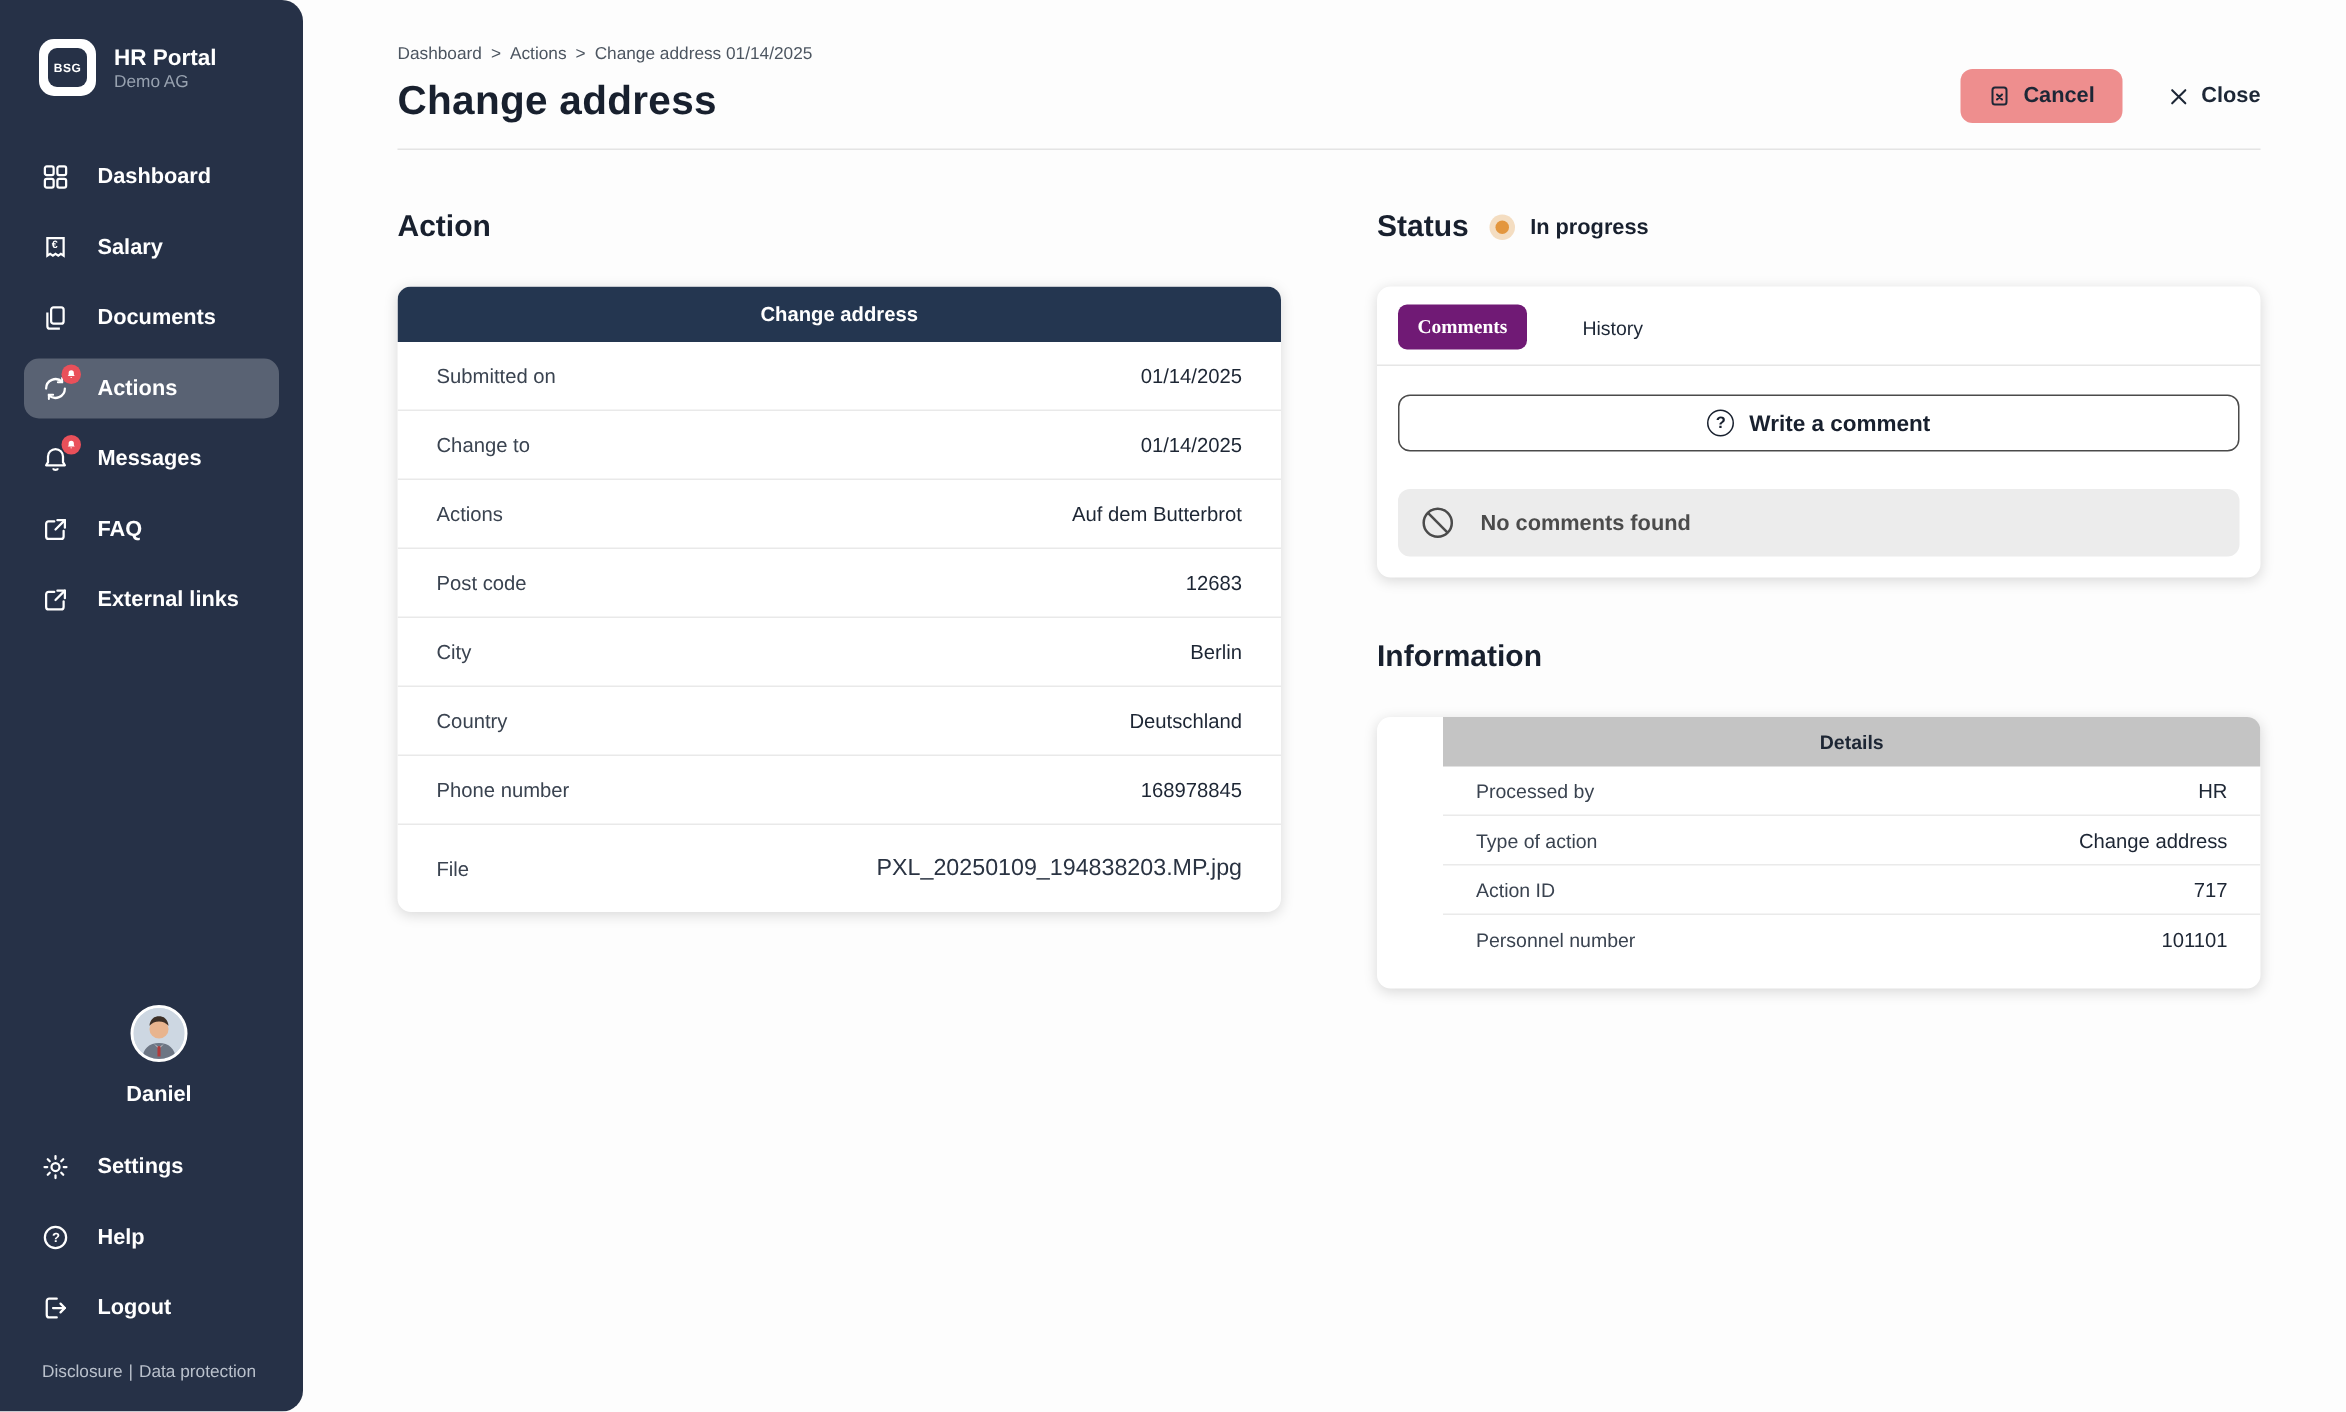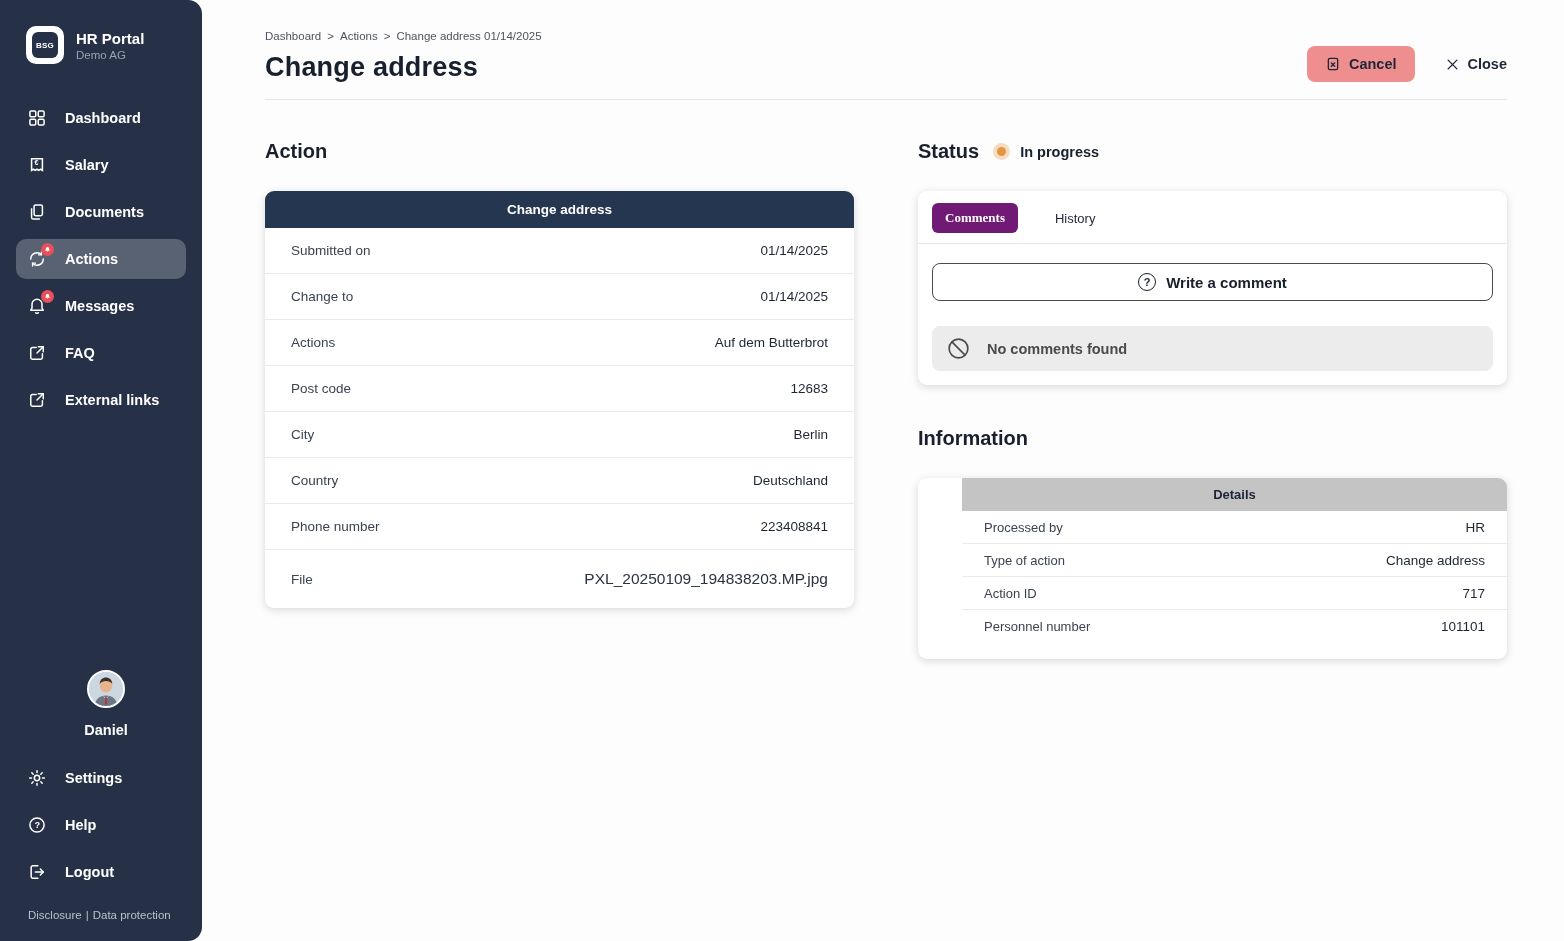--- a/index.html
+++ b/index.html
@@ -461,21 +461,21 @@
         <div class="kv-row">
           <span class="kv-label">City</span>
           <span class="kv-value">Berlin</span>
         </div>
         <div class="kv-row">
           <span class="kv-label">Country</span>
           <span class="kv-value">Deutschland</span>
         </div>
         <div class="kv-row">
           <span class="kv-label">Phone number</span>
-          <span class="kv-value">223408841</span>
+          <span class="kv-value">168978845</span>
         </div>
         <div class="kv-row file-row">
           <span class="kv-label">File</span>
           <span class="kv-value">PXL_20250109_194838203.MP.jpg</span>
         </div>
       </div>
     </section>
 
     <section class="col">
       <div class="status-heading-row">

